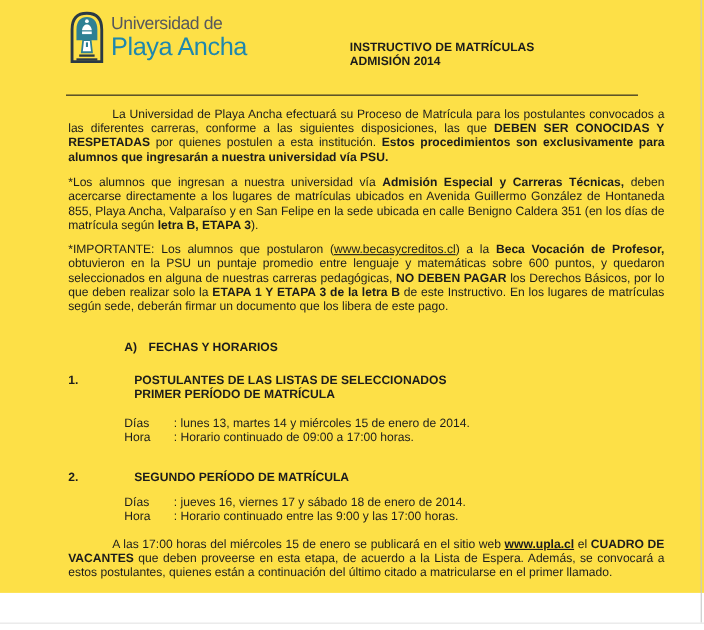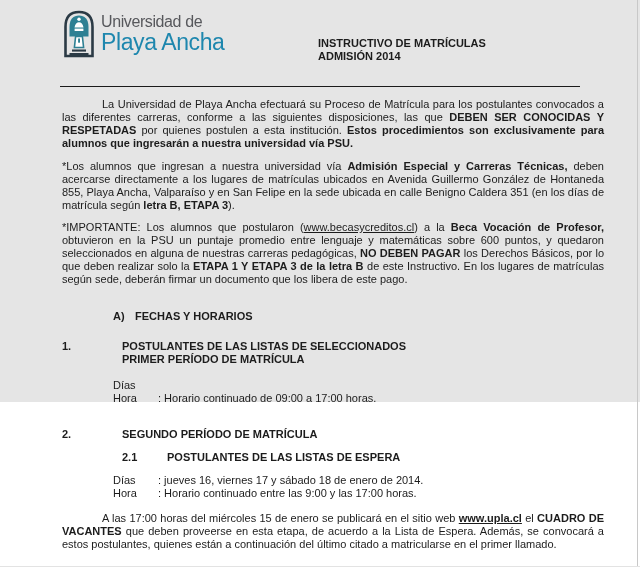--- a/index.html
+++ b/index.html
@@ -5,22 +5,22 @@
   * { margin:0; padding:0; box-sizing:border-box; }
   html,body { width:640px; height:573px; }
   body {
     background:#ffffff;
     font-family:"Liberation Sans", sans-serif;
     color:#1c1c1c;
     overflow:hidden;
   }
   .page {
     position:relative;
-    width:640px; height:402px;
-    background:#e5e5e5;
+    width:640px; height:539px;
+    background:#fde047;
   }
   
   .page::before {
     content:""; position:absolute; top:0; right:2px; width:1px; height:566px;
     background:#c8c8c8;
   }
   .page::after {
     content:""; position:absolute; left:0; top:566px; width:640px; height:1px;
     background:#e3e3e3;
   }
@@ -119,36 +119,33 @@
       <span class="num">1.</span>
       <span class="num-heading">
         <div>POSTULANTES DE LAS LISTAS DE SELECCIONADOS</div>
         <div>PRIMER PERÍODO DE MATRÍCULA</div>
       </span>
     </div>
 
     <div class="schedule mt13">
       <div class="schedule-row">
         <span class="sch-label">Días</span>
+        <span>: lunes 13, martes 14 y miércoles 15 de enero de 2014.</span>
       </div>
       <div class="schedule-row">
         <span class="sch-label">Hora</span>
         <span>: Horario continuado de 09:00 a 17:00 horas.</span>
       </div>
     </div>
 
     <div class="numbered mt23">
       <span class="num">2.</span>
       <span class="num-heading">SEGUNDO PERÍODO DE MATRÍCULA</span>
     </div>
 
-    <div class="sub-numbered mt10">
-      <span class="num">2.1</span>
-      <span class="num-heading">POSTULANTES DE LAS LISTAS DE ESPERA</span>
-    </div>
 
     <div class="schedule mt10">
       <div class="schedule-row">
         <span class="sch-label">Días</span>
         <span>: jueves 16, viernes 17 y sábado 18 de enero de 2014.</span>
       </div>
       <div class="schedule-row">
         <span class="sch-label">Hora</span>
         <span>: Horario continuado entre las 9:00 y las 17:00 horas.</span>
       </div>

